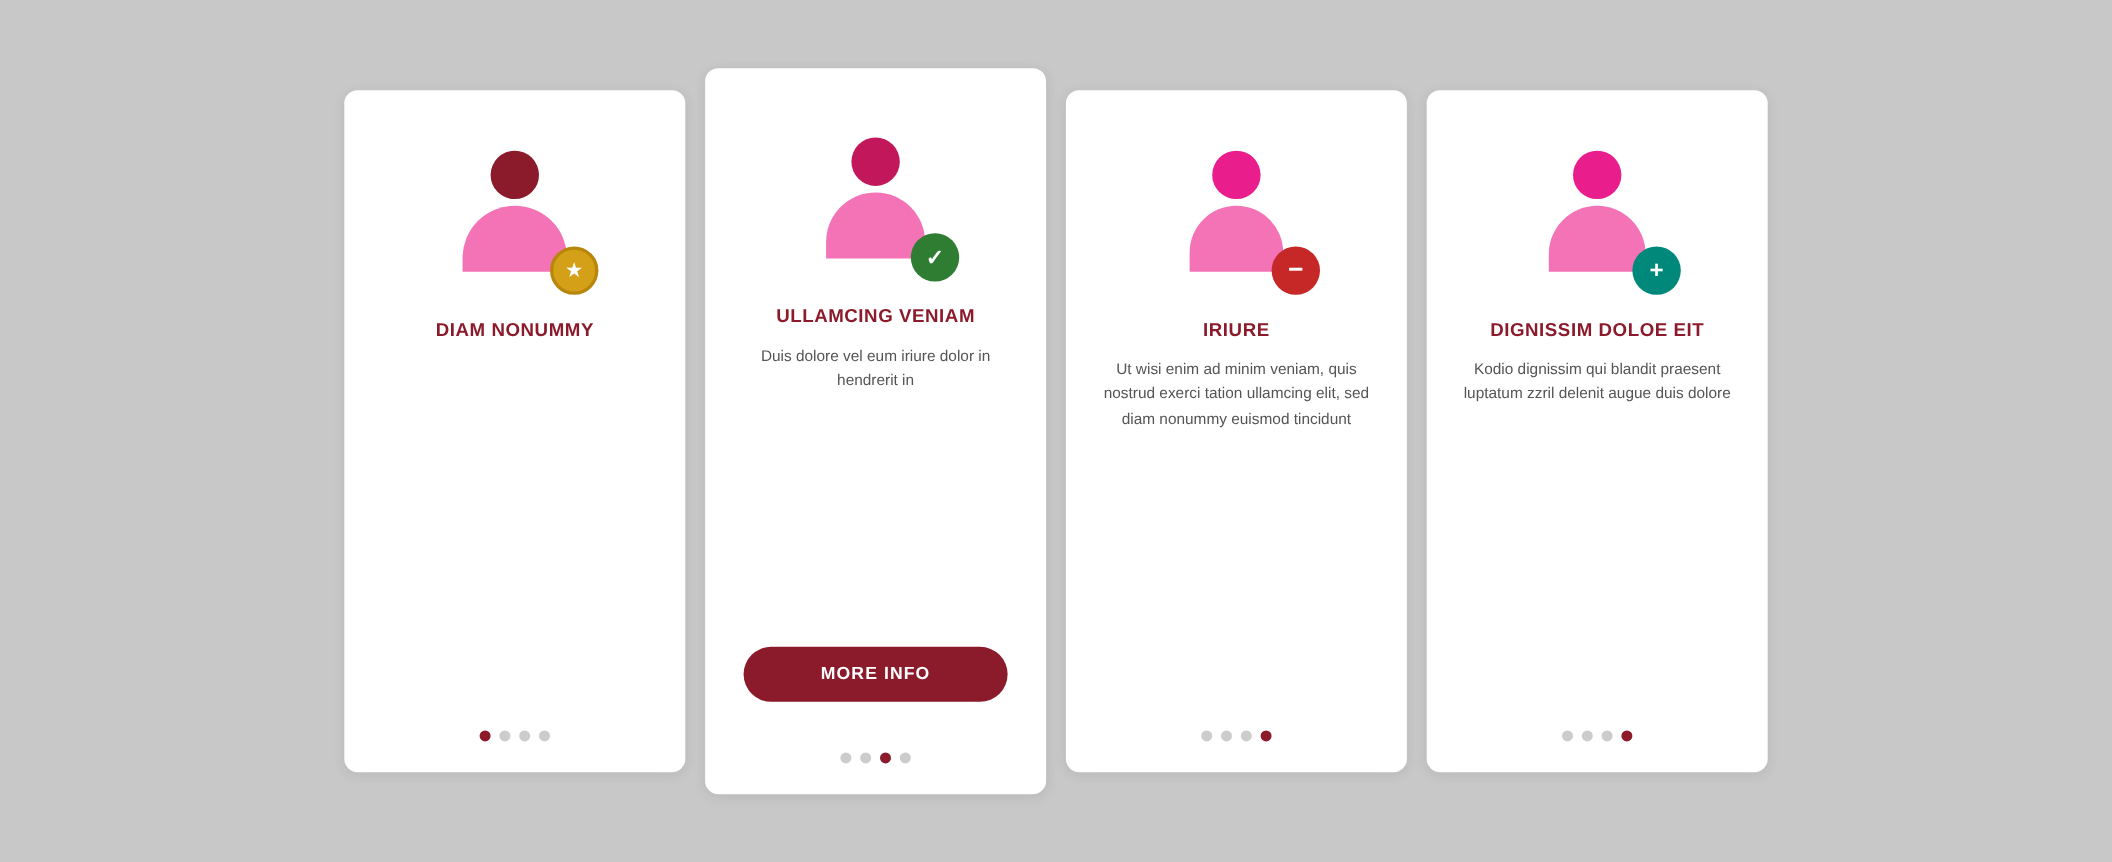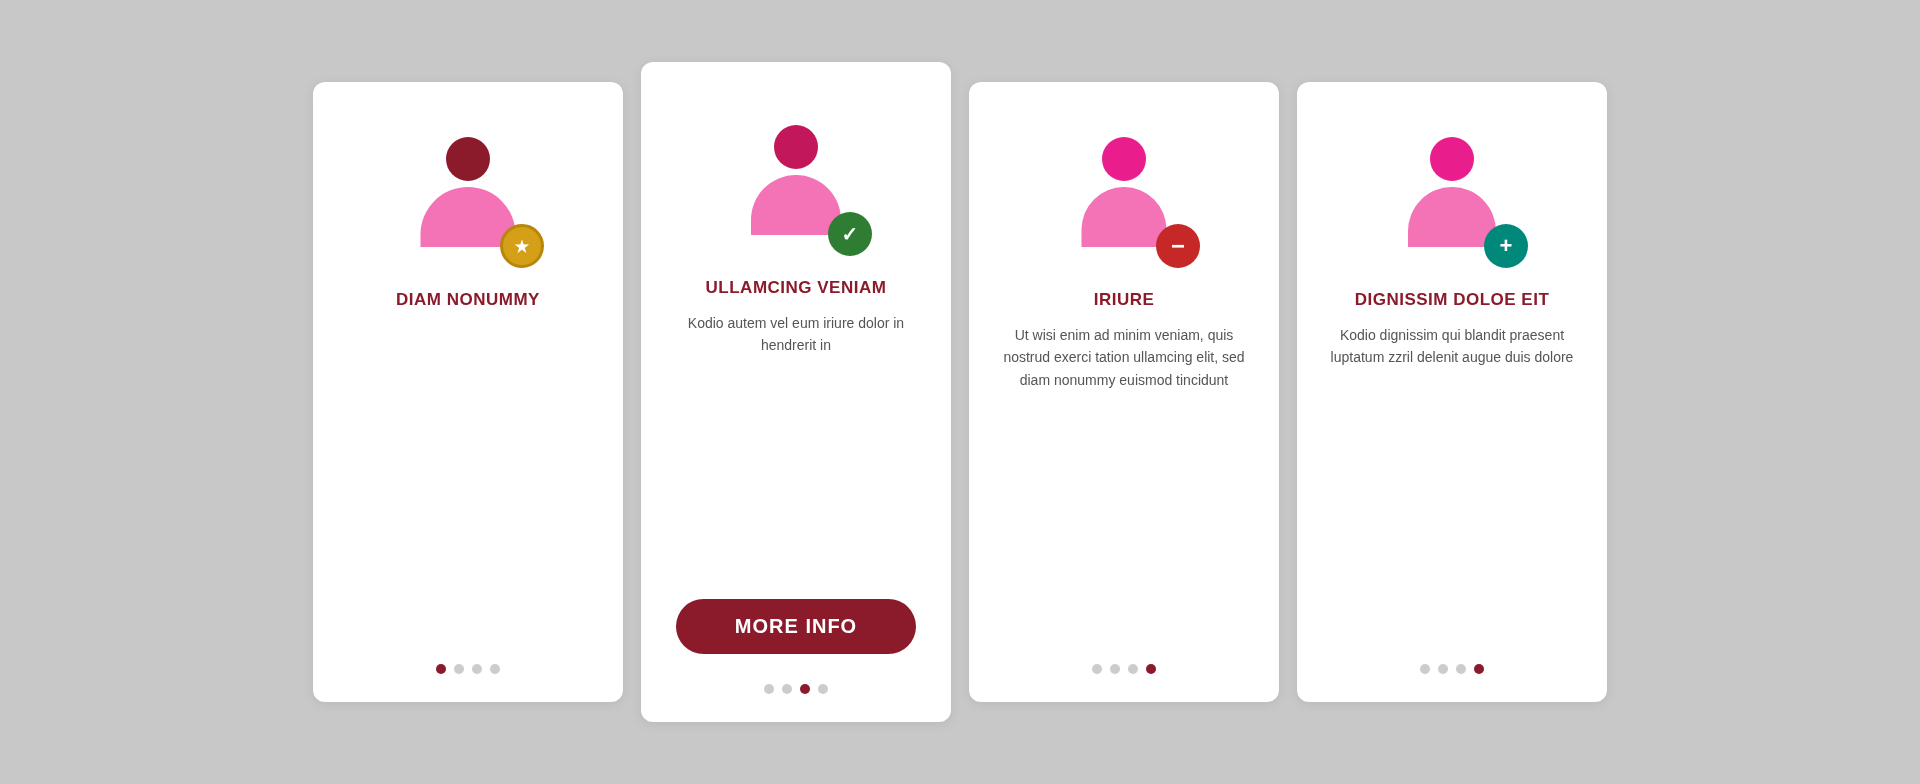--- a/index.html
+++ b/index.html
@@ -148,26 +148,26 @@
       margin-bottom: 24px;
       flex: 1;
     }
 
     .more-info-btn {
       background: #8B1A2B;
       color: white;
       border: none;
       border-radius: 30px;
       padding: 16px 48px;
-      font-size: 20px;
+      font-size: 16px;
       font-weight: 800;
       cursor: pointer;
       letter-spacing: 1px;
       text-transform: uppercase;
-      margin-bottom: 20px;
+      margin-bottom: 36px;
       width: 100%;
       max-width: 240px;
     }
 
     .dots {
       display: flex;
       gap: 8px;
       align-items: center;
       justify-content: center;
       margin-top: auto;
@@ -248,21 +248,21 @@
     <div class="icon-area">
       <div class="user-icon">
         <div class="user-head"></div>
         <div class="user-body"></div>
       </div>
       <div class="badge badge-check" style="bottom:-6px; right:-6px;">
         <span class="check-symbol">✓</span>
       </div>
     </div>
     <div class="card-title">ULLAMCING VENIAM</div>
-    <div class="card-text">Kodio autem vel eum iriure dolor in hendrerit in</div>
+    <div class="card-text">Duis dolore vel eum iriure dolor in hendrerit in</div>
     <button class="more-info-btn">MORE INFO</button>
     <div class="dots">
       <div class="dot"></div>
       <div class="dot"></div>
       <div class="dot active"></div>
       <div class="dot"></div>
     </div>
   </div>
 
   <div class="card card-4">

